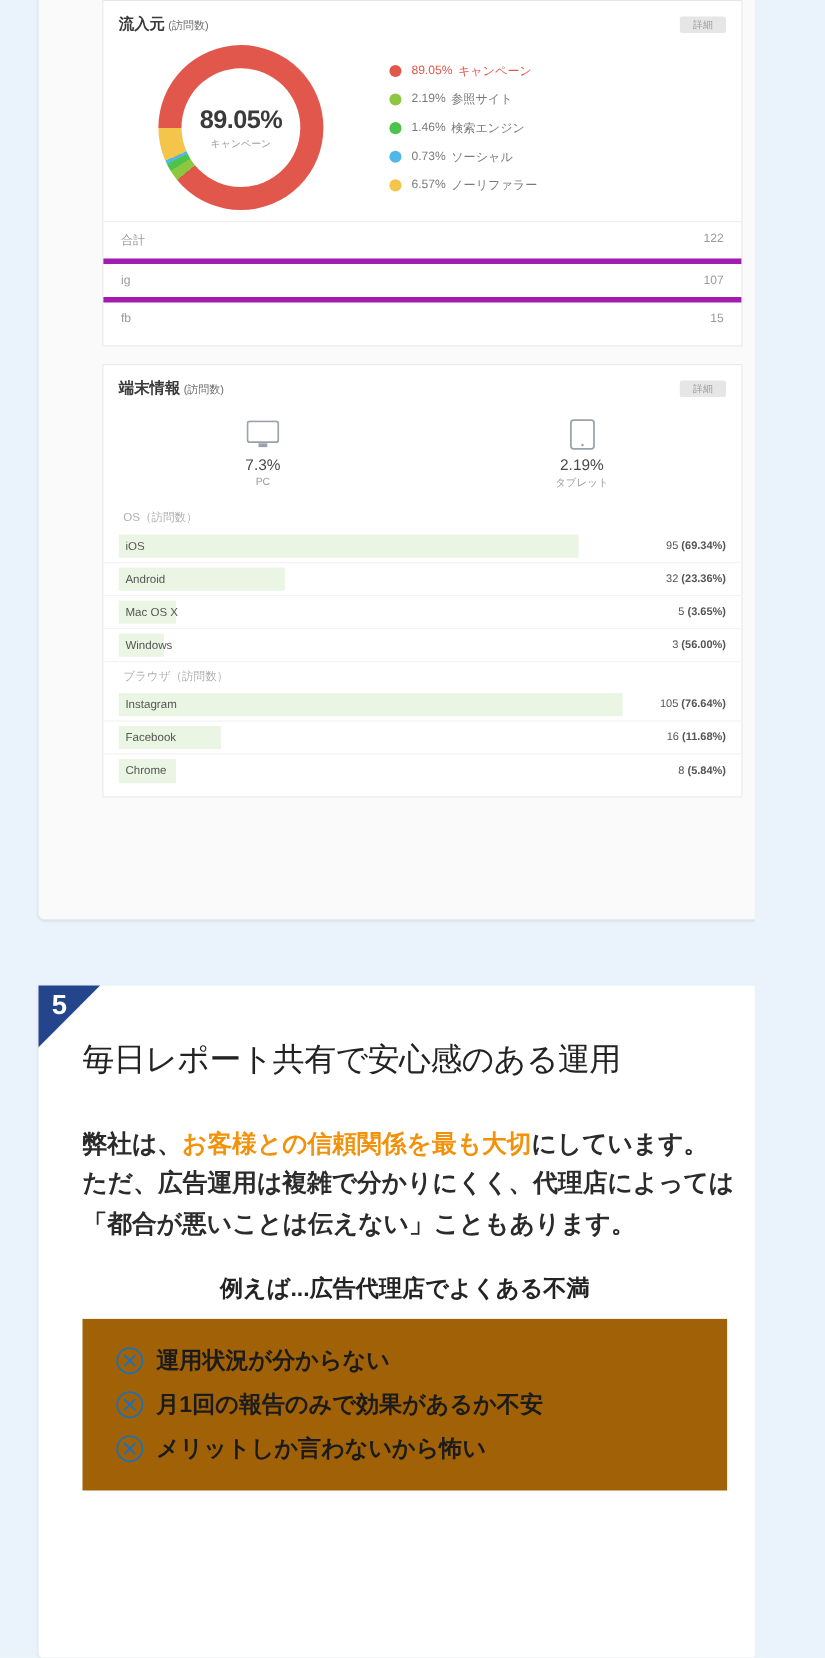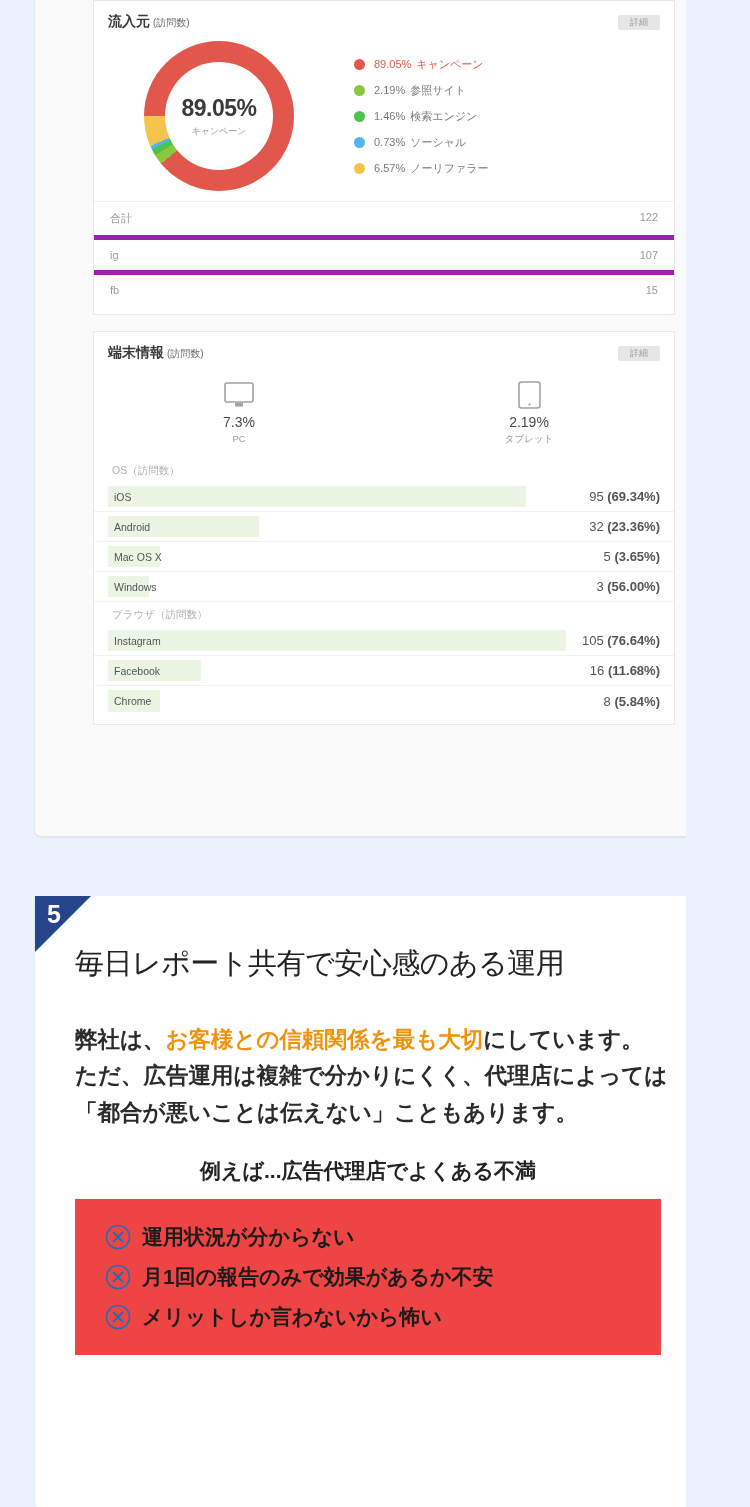--- a/index.html
+++ b/index.html
@@ -96,21 +96,21 @@
     border-bottom: 1px solid #f2f2f2;
   }
   .bar-row:last-child { border-bottom: none; }
   .bar-fill {
     position: absolute; left: 14px; top: 4px; bottom: 4px;
     background: #eaf6e3;
   }
   .bar-name { position: relative; font-size: 10.5px; color: #555; padding-left: 20px; }
   .bar-val {
     position: relative; margin-left: auto; padding-right: 14px;
-    font-size: 13px; color: #555;
+    font-size: 10px; color: #555;
   }
   .bar-val b { font-weight: 700; }
 
   
   .sec5 {
     position: absolute;
     left: 35px; top: 896px;
     width: 666px;
     background: #fff;
     border-radius: 4px;
@@ -137,21 +137,21 @@
     padding: 22px 30px 0 40px;
     font-size: 22.5px; line-height: 1.62; color: #2b2b2b; font-weight: 700;
   }
   .hl { color: #f2920a; }
   .example-head {
     text-align: center;
     font-size: 21px; font-weight: 700; color: #232323;
     margin: 26px 0 14px 0;
   }
   .complaints {
-    background: #ef4444;
+    background: #a16207;
     margin: 0 40px 0 40px;
     padding: 18px 0 18px 0;
   }
   .complaint {
     display: flex; align-items: center;
     font-size: 21px; font-weight: 700; color: #1b1b1b;
     padding: 6px 0 6px 30px;
   }
   .x-icon {
     width: 26px; height: 26px; flex: none; margin-right: 11px;

